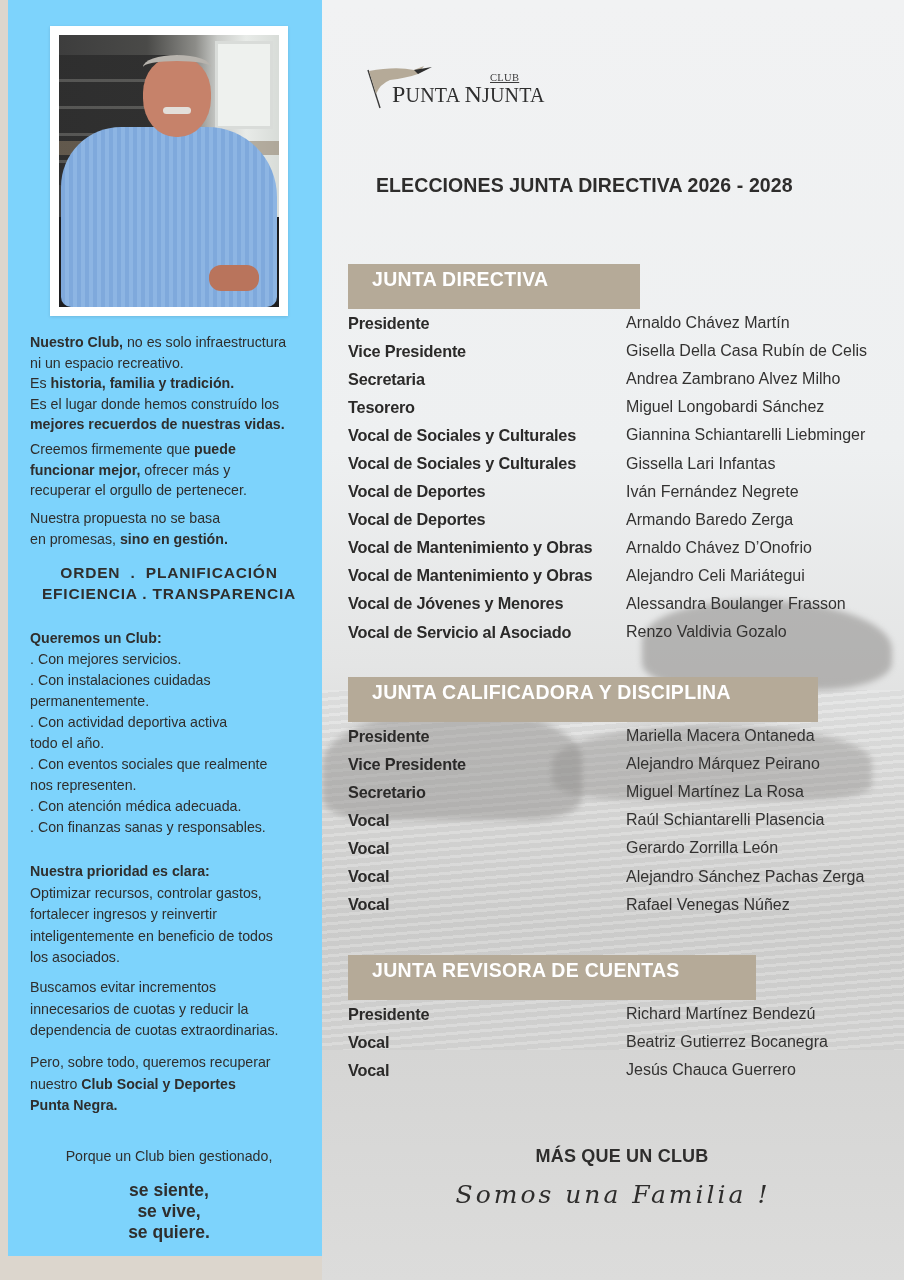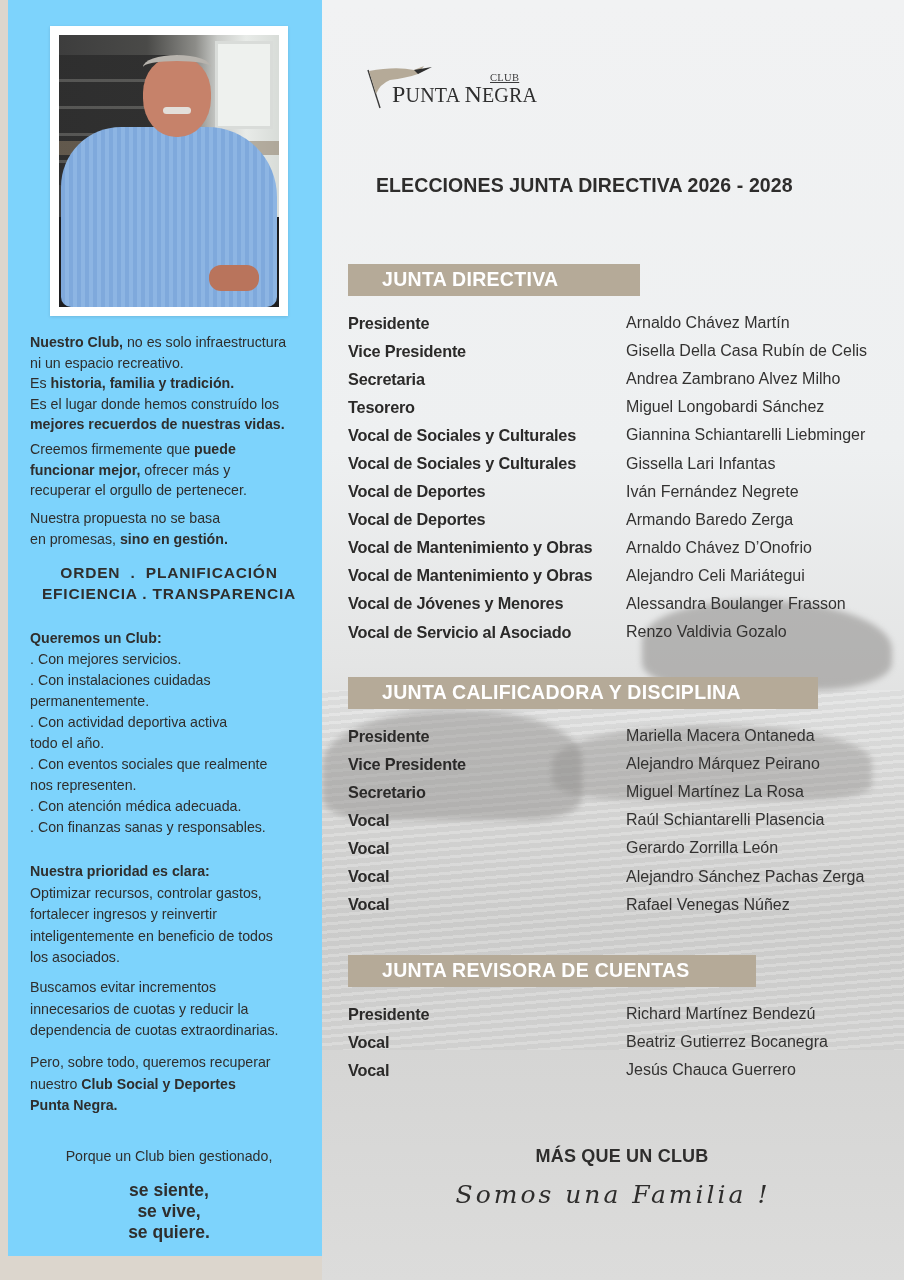--- a/index.html
+++ b/index.html
@@ -52,21 +52,21 @@
   .logo .club { position: absolute; left: 124px; top: 8px; font-family: "Liberation Serif", serif; font-size: 10.5px; color: #3a3a3a; letter-spacing: .3px; text-decoration: underline; }
   .logo .name { position: absolute; left: 26px; top: 17px; font-family: "Liberation Serif", serif; font-size: 20px; color: #2f2f2f; white-space: nowrap; letter-spacing: .2px; }
   .logo .name .cap { font-size: 24px; }
 
   .lista { position: absolute; left: 456px; top: 0; width: 126px; height: 134px; background: #333132; color: #fff; text-align: center; }
   .lista .l1 { position: absolute; left: 0; top: 16px; width: 100%; font-size: 24px; font-weight: bold; letter-spacing: 1px; }
   .lista .l2 { position: absolute; left: 0; top: 30px; width: 100%; font-size: 82px; font-weight: bold; line-height: 96px; }
 
   .title { position: absolute; left: 54px; top: 174px; font-size: 19.5px; font-weight: bold; color: #2e2d2c; letter-spacing: .1px; white-space: nowrap; }
 
-  .section-head { position: absolute; left: 26px; height: 32px; background: #b5aa98; color: #ffffff; font-size: 19.5px; font-weight: bold; line-height: 31px; padding-left: 34px; letter-spacing: .3px; white-space: nowrap; }
+  .section-head { position: absolute; left: 26px; height: 45px; background: #b5aa98; color: #ffffff; font-size: 19.5px; font-weight: bold; line-height: 31px; padding-left: 24px; letter-spacing: .3px; white-space: nowrap; }
   .sh1 { top: 264px; width: 292px; }
   .sh2 { top: 677px; width: 470px; }
   .sh3 { top: 955px; width: 408px; }
 
   .roster { position: absolute; left: 26px; width: 540px; }
   .roster .row { display: flex; height: 28.1px; align-items: center; }
   .roster .role { width: 278px; font-size: 16.3px; font-weight: bold; color: #2b2a29; white-space: nowrap; letter-spacing: -0.2px; }
   .roster .person { font-size: 16px; color: #333231; white-space: nowrap; }
   .ro1 { top: 309px; }
   .ro2 { top: 722px; }
@@ -165,21 +165,21 @@
   <div class="rock r2"></div>
   <div class="rock r3"></div>
 
   <div class="logo">
     <svg class="flag" width="70" height="46" viewBox="0 0 70 46">
       <line x1="2" y1="6" x2="14" y2="44" stroke="#3a3a3a" stroke-width="1.4"></line>
       <path d="M3 7 Q30 2 48 6 L58 2 L52 10 Q40 14 24 16 Q14 20 10 30 Z" fill="#b5aa98"></path>
       <path d="M48 6 L66 3 L52 10 Z" fill="#2e2e2e"></path>
     </svg>
     <div class="club">CLUB</div>
-    <div class="name"><span class="cap">P</span><span style="white-space:pre">UNTA </span><span class="cap">N</span><span>EGRA</span></div>
+    <div class="name"><span class="cap">P</span><span style="white-space:pre">UNTA </span><span class="cap">N</span><span>JUNTA</span></div>
   </div>
 
 
   <div class="title">ELECCIONES JUNTA DIRECTIVA 2026 - 2028</div>
 
   <div class="section-head sh1">JUNTA DIRECTIVA</div>
   <div class="roster ro1">
     <div class="row">
         <span class="role">Presidente</span>
         <span class="person">Arnaldo Chávez Martín</span>

